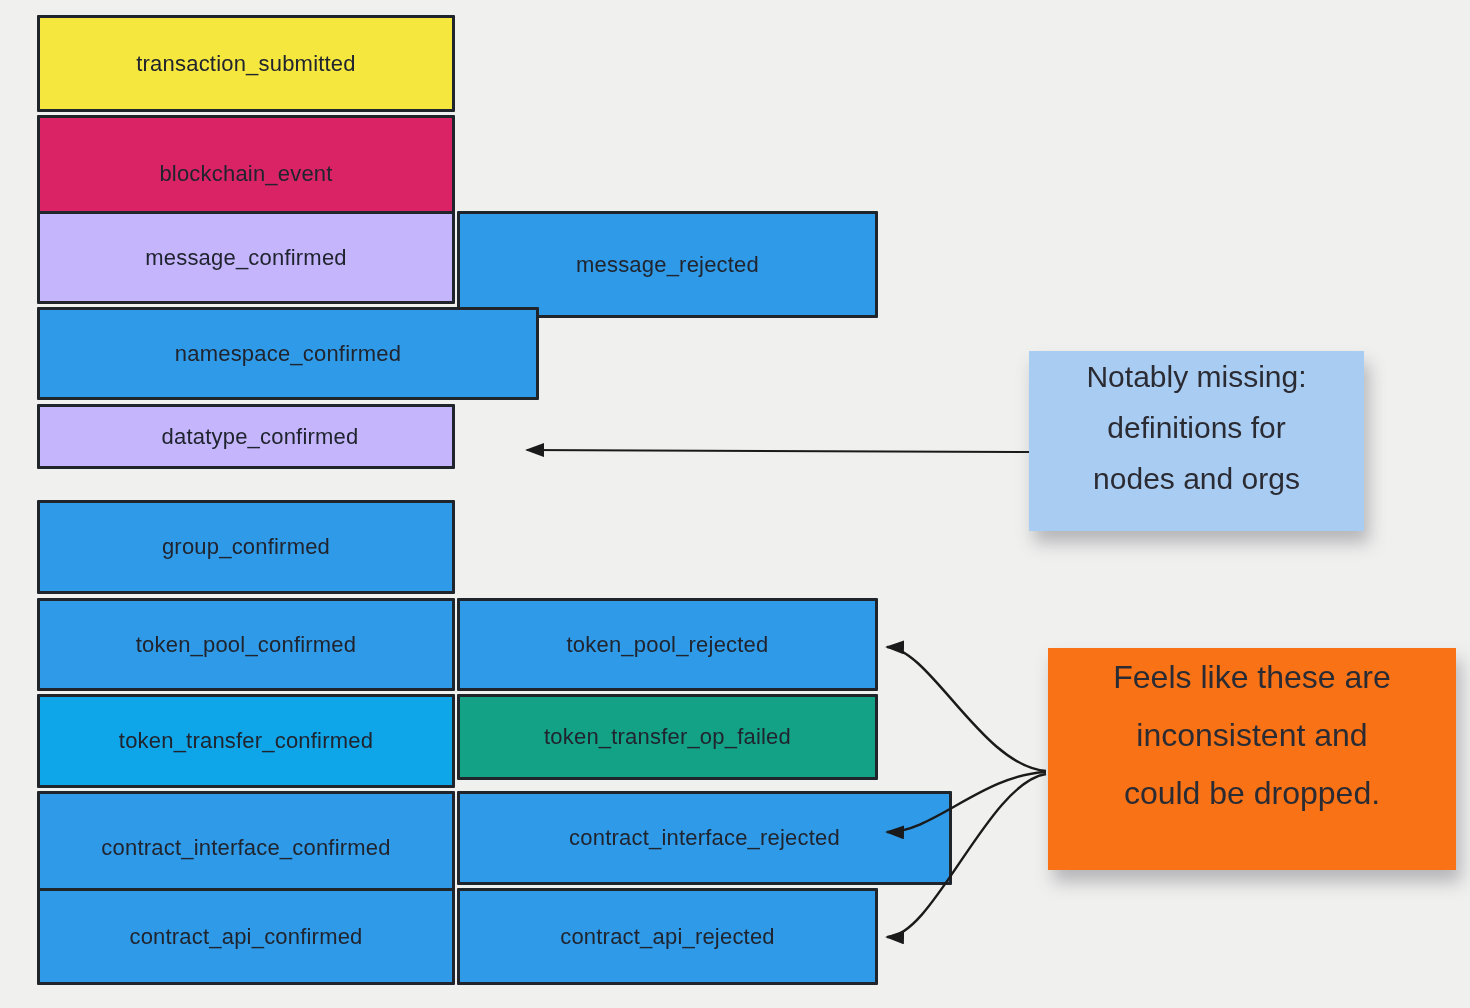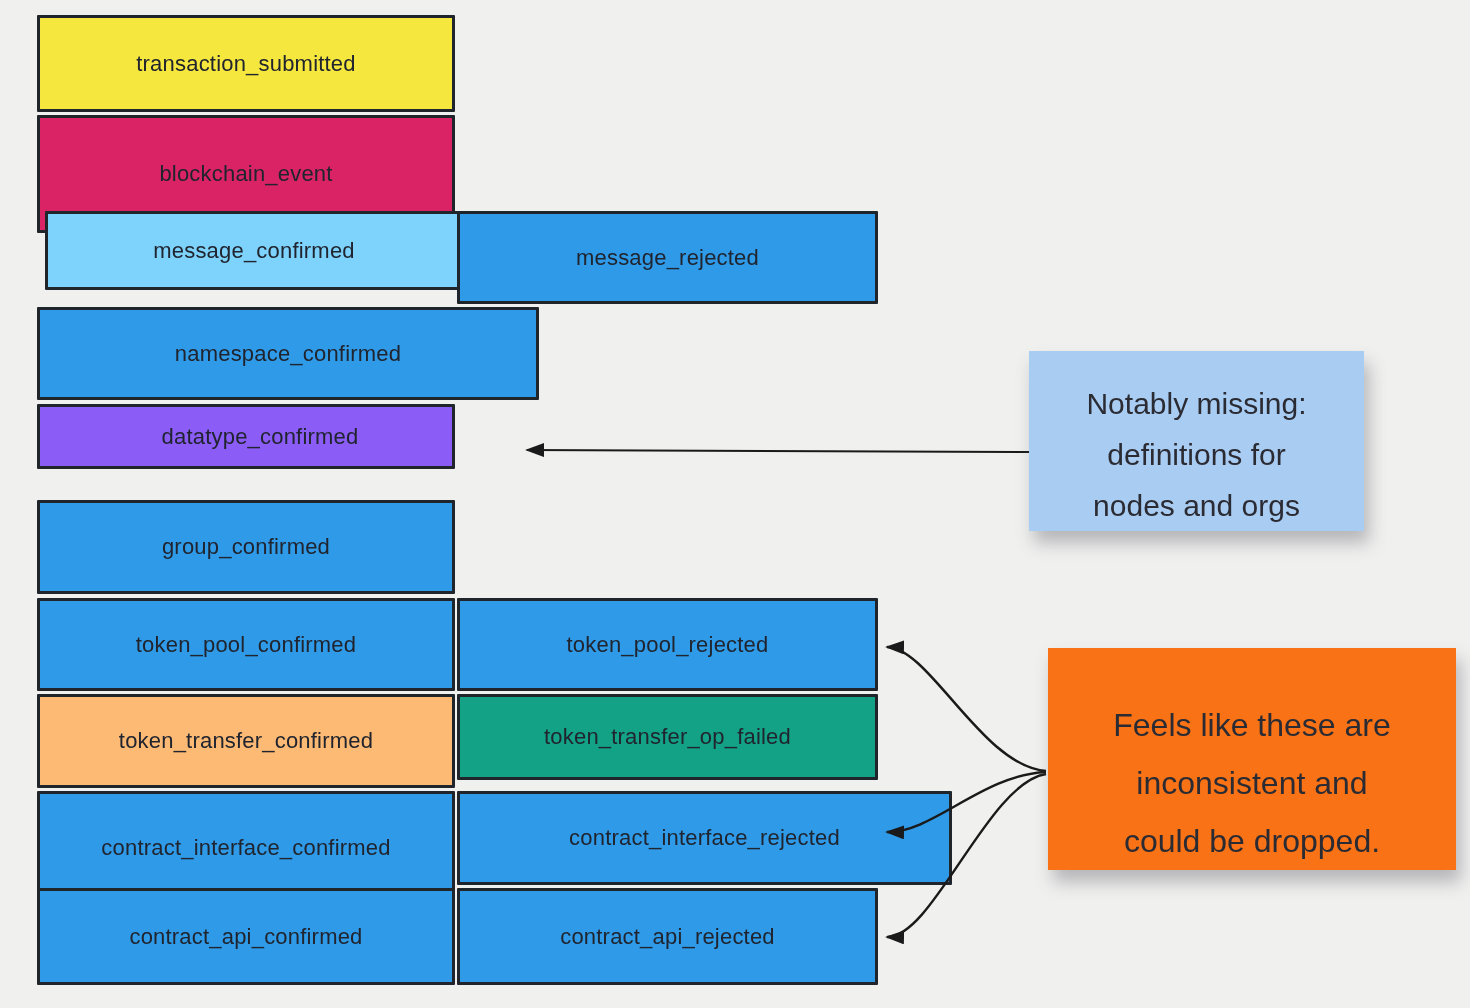--- a/index.html
+++ b/index.html
@@ -33,21 +33,21 @@
     color: #20242e;
     letter-spacing: 0.2px;
     white-space: nowrap;
   }
   .note {
     position: absolute;
     box-sizing: border-box;
     display: flex;
     flex-direction: column;
     align-items: center;
-    justify-content: flex-end;
+    justify-content: flex-start;
     text-align: center;
     box-shadow: 5px 12px 16px rgba(90, 90, 100, 0.38);
   }
   .note .note-line {
     color: #2b2b33;
   }
   #note-missing .note-line {
     font-size: 30px;
     line-height: 51px;
   }
@@ -70,42 +70,42 @@
 
 <div id="board" style="background: rgb(240, 240, 239);">
 
   <div id="boxes">
       <div class="ebox" style="left: 37px; top: 15px; width: 418px; height: 97px; background: rgb(245, 231, 62);">
         <span>transaction_submitted</span>
       </div>
       <div class="ebox" style="left: 37px; top: 115px; width: 418px; height: 118px; background: rgb(217, 35, 101);">
         <span>blockchain_event</span>
       </div>
-      <div class="ebox" style="left: 37px; top: 211px; width: 418px; height: 79px; background: #7dd3fc; margin-left: 8px;">
+      <div class="ebox" style="left: 37px; top: 211px; width: 418px; height: 93px; background: #c4b5fd;">
         <span>message_confirmed</span>
       </div>
-      <div class="ebox" style="left: 457px; top: 211px; width: 421px; height: 93px; background: rgb(47, 155, 232);">
+      <div class="ebox" style="left: 457px; top: 211px; width: 421px; height: 107px; background: rgb(47, 155, 232);">
         <span>message_rejected</span>
       </div>
       <div class="ebox" style="left: 37px; top: 307px; width: 502px; height: 93px; background: rgb(47, 155, 232);">
         <span>namespace_confirmed</span>
       </div>
-      <div class="ebox" style="left: 37px; top: 404px; width: 418px; height: 65px; background: #8b5cf6; padding-left: 28px;">
+      <div class="ebox" style="left: 37px; top: 404px; width: 418px; height: 65px; background: #c4b5fd; padding-left: 28px;">
         <span>datatype_confirmed</span>
       </div>
       <div class="ebox" style="left: 37px; top: 500px; width: 418px; height: 94px; background: rgb(47, 155, 232);">
         <span>group_confirmed</span>
       </div>
       <div class="ebox" style="left: 37px; top: 598px; width: 418px; height: 93px; background: rgb(47, 155, 232);">
         <span>token_pool_confirmed</span>
       </div>
       <div class="ebox" style="left: 457px; top: 598px; width: 421px; height: 93px; background: rgb(47, 155, 232);">
         <span>token_pool_rejected</span>
       </div>
-      <div class="ebox" style="left: 37px; top: 694px; width: 418px; height: 94px; background: #fdba74;">
+      <div class="ebox" style="left: 37px; top: 694px; width: 418px; height: 94px; background: #0ea5e9;">
         <span>token_transfer_confirmed</span>
       </div>
       <div class="ebox" style="left: 457px; top: 694px; width: 421px; height: 86px; background: rgb(19, 162, 134);">
         <span>token_transfer_op_failed</span>
       </div>
       <div class="ebox" style="left: 37px; top: 791px; width: 418px; height: 114px; background: rgb(47, 155, 232);">
         <span>contract_interface_confirmed</span>
       </div>
       <div class="ebox" style="left: 457px; top: 791px; width: 495px; height: 94px; background: rgb(47, 155, 232);">
         <span>contract_interface_rejected</span>

